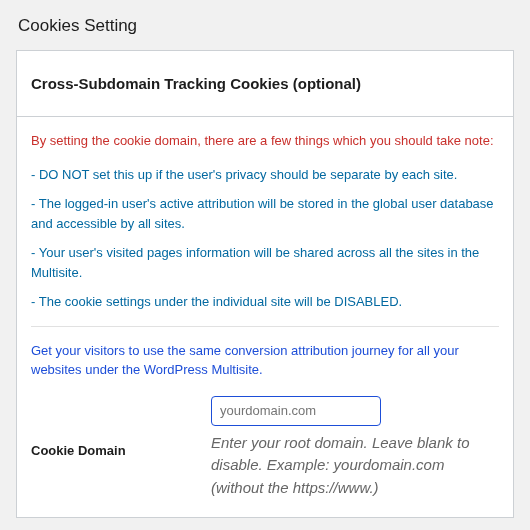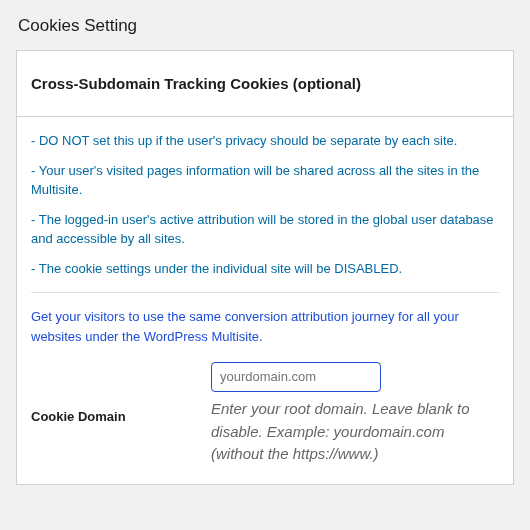--- a/index.html
+++ b/index.html
@@ -96,23 +96,24 @@
 </head>
 <body>
 
 <h1 class="page-title">Cookies Setting</h1>
 
 <div class="panel">
   <div class="panel-header">
     <h2>Cross-Subdomain Tracking Cookies (optional)</h2>
   </div>
   <div class="panel-body">
+    <p class="note-intro">By setting the cookie domain, there are a few things which you should take note:</p>
     <p class="bullet">- DO NOT set this up if the user's privacy should be separate by each site.</p>
+    <p class="bullet">- The logged-in user's active attribution will be stored in the global user database and accessible by all sites.</p>
     <p class="bullet">- Your user's visited pages information will be shared across all the sites in the Multisite.</p>
-    <p class="bullet">- The logged-in user's active attribution will be stored in the global user database and accessible by all sites.</p>
     <p class="bullet">- The cookie settings under the individual site will be DISABLED.</p>
     <hr class="divider">
     <p class="desc">Get your visitors to use the same conversion attribution journey for all your websites under the WordPress Multisite.</p>
     <div class="field-row">
       <div class="field-label">Cookie Domain</div>
       <div class="field-control">
         <input type="text" class="text-input" placeholder="yourdomain.com" style="">
         <p class="help">Enter your root domain. Leave blank to disable. Example: yourdomain.com (without the https://www.)</p>
       </div>
     </div>

